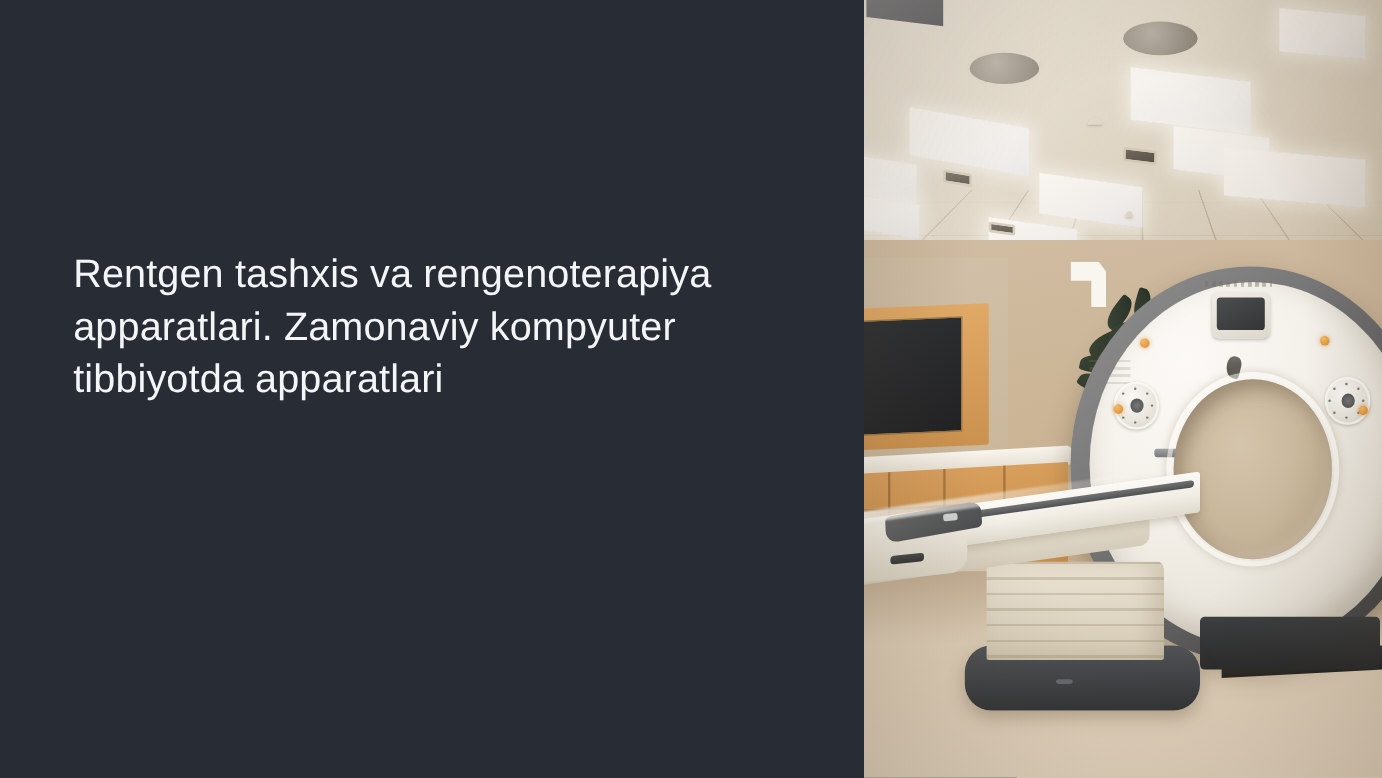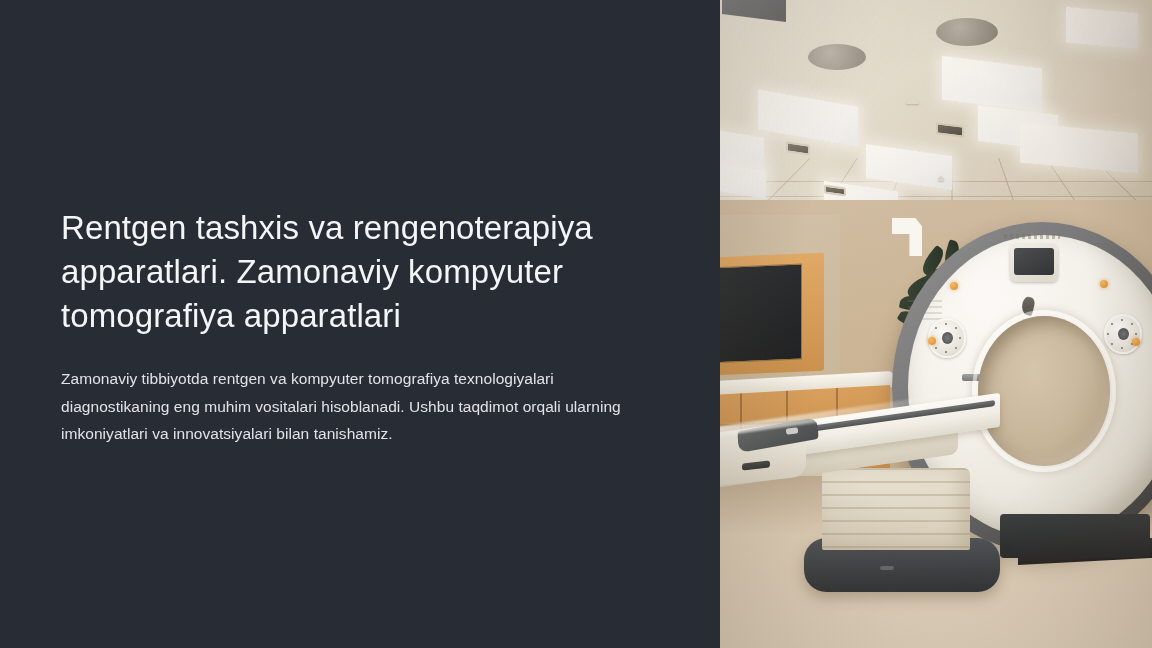--- a/index.html
+++ b/index.html
@@ -446,22 +446,21 @@
     pointer-events:none;
   }
 </style>
 </head>
 <body>
 
 <div class="slide">
 
   <div class="text-panel">
     <div class="text-block">
-      <h1 class="slide-title">Rentgen tashxis va rengenoterapiya apparatlari. Zamonaviy kompyuter tomografiya apparatlari</h1>
-      <p class="slide-subtitle">Zamonaviy tibbiyotda rentgen va kompyuter tomografiya texnologiyalari diagnostikaning eng muhim vositalari hisoblanadi. Ushbu taqdimot orqali ularning imkoniyatlari va innovatsiyalari bilan tanishamiz.</p>
+      <h1 class="slide-title">Rentgen tashxis va rengenoterapiya apparatlari. Zamonaviy kompyuter tibbiyotda apparatlari</h1>
     </div>
   </div>
 
   <div class="photo-panel">
     <div class="photo-inner">
 
       <div class="ceiling">
         <div class="ceiling-grid"></div>
 
         <div class="tile-dark" style="left:2px;top:-4px;width:64px;height:22px;transform:skewY(7deg);"></div>

